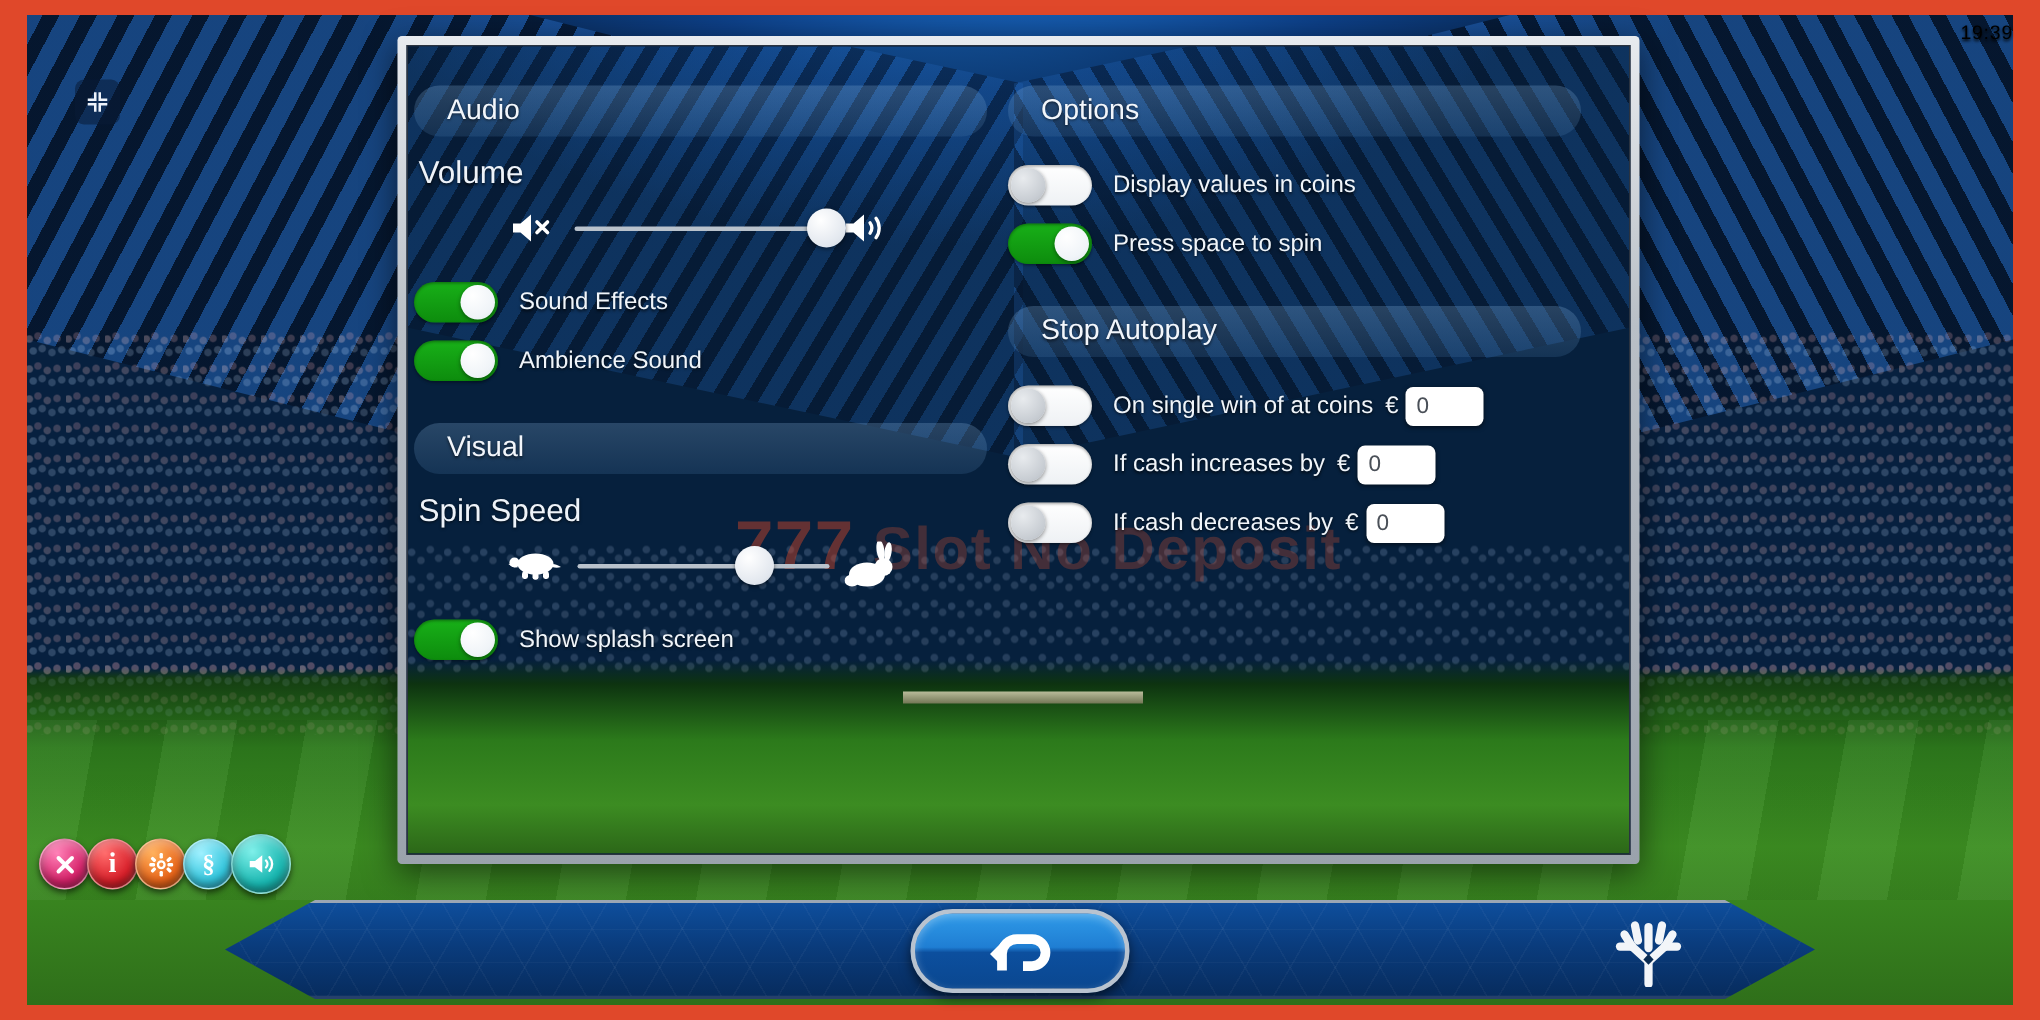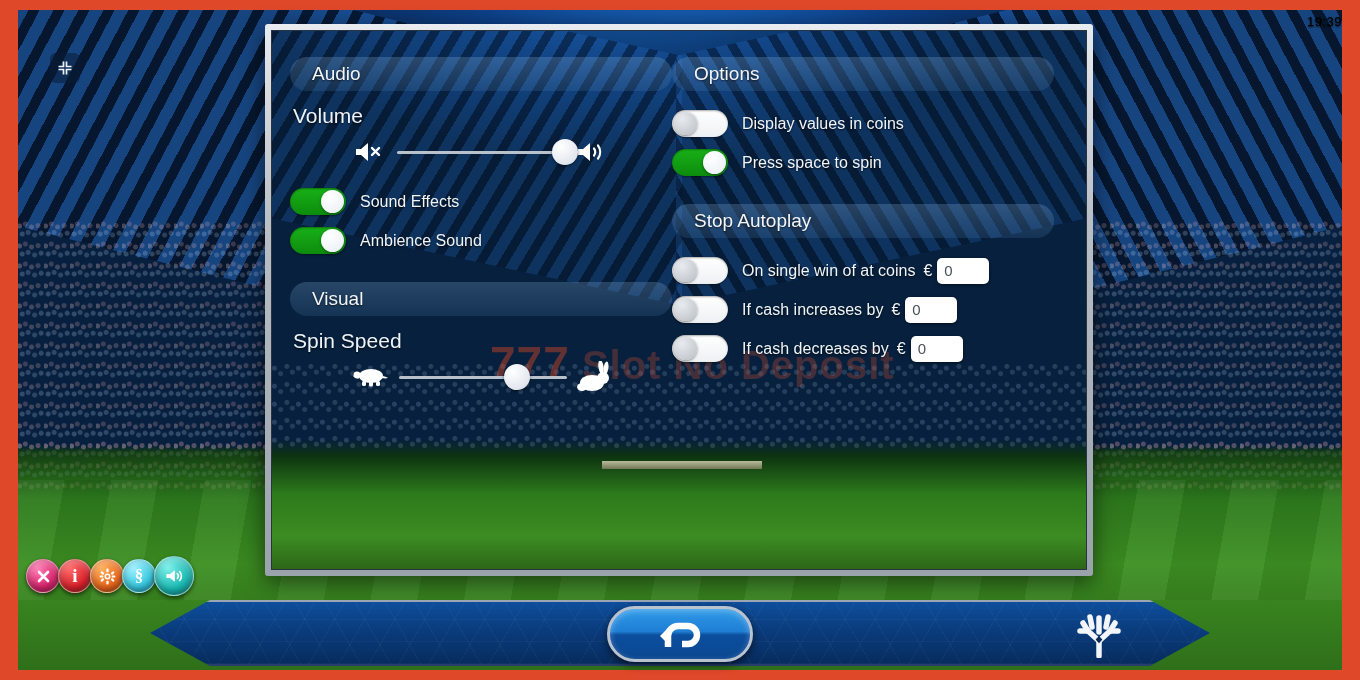--- a/index.html
+++ b/index.html
@@ -165,22 +165,22 @@
     color: rgba(210,80,50,.30);
     letter-spacing: 1px; white-space: nowrap;
     z-index: 2; pointer-events: none;
     font-family: "Liberation Sans", sans-serif;
   }
   #watermark .seven { color: rgba(215,70,40,.45); font-size: 46px; }
 
   
   #content {
     position: relative; z-index: 5;
-    display: flex; 
-    padding: 26px 18px 0 18px;
+    display: flex; gap: 14px;
+    padding: 26px 18px 0 4px;
   }
   .col { width: 382px; }
 
   .sec-head {
     height: 34px; border-radius: 17px;
     background: linear-gradient(to bottom, rgba(128,170,210,.28), rgba(80,130,180,.20));
     display: flex; align-items: center;
     padding-left: 22px;
     color: #f2f6fb; font-size: 19px;
     text-shadow: 0 1px 2px rgba(0,0,0,.6);
@@ -405,20 +405,26 @@
               <svg class="ico" width="34" height="32" viewBox="0 0 34 32">
                 <ellipse cx="15" cy="22" rx="12" ry="8" fill="#ffffff"></ellipse>
                 <circle cx="26" cy="17" r="6" fill="#ffffff"></circle>
                 <ellipse cx="24" cy="6" rx="2.6" ry="7" transform="rotate(-8 24 6)" fill="#ffffff"></ellipse>
                 <ellipse cx="29" cy="7" rx="2.4" ry="6.5" transform="rotate(8 29 7)" fill="#ffffff"></ellipse>
                 <ellipse cx="5" cy="26" rx="5" ry="4" fill="#ffffff"></ellipse>
               </svg>
             </span>
           </div>
 
+          <div class="tog-row">
+            <div class="tog on">
+                <div class="knob"></div>
+              </div>
+            <div class="tog-label">Show splash screen</div>
+          </div>
         </div>
 
         <div class="col">
 
           <div class="sec-head">Options</div>
 
           <div class="tog-row">
             <div class="tog off">
                 <div class="knob"></div>
               </div>

